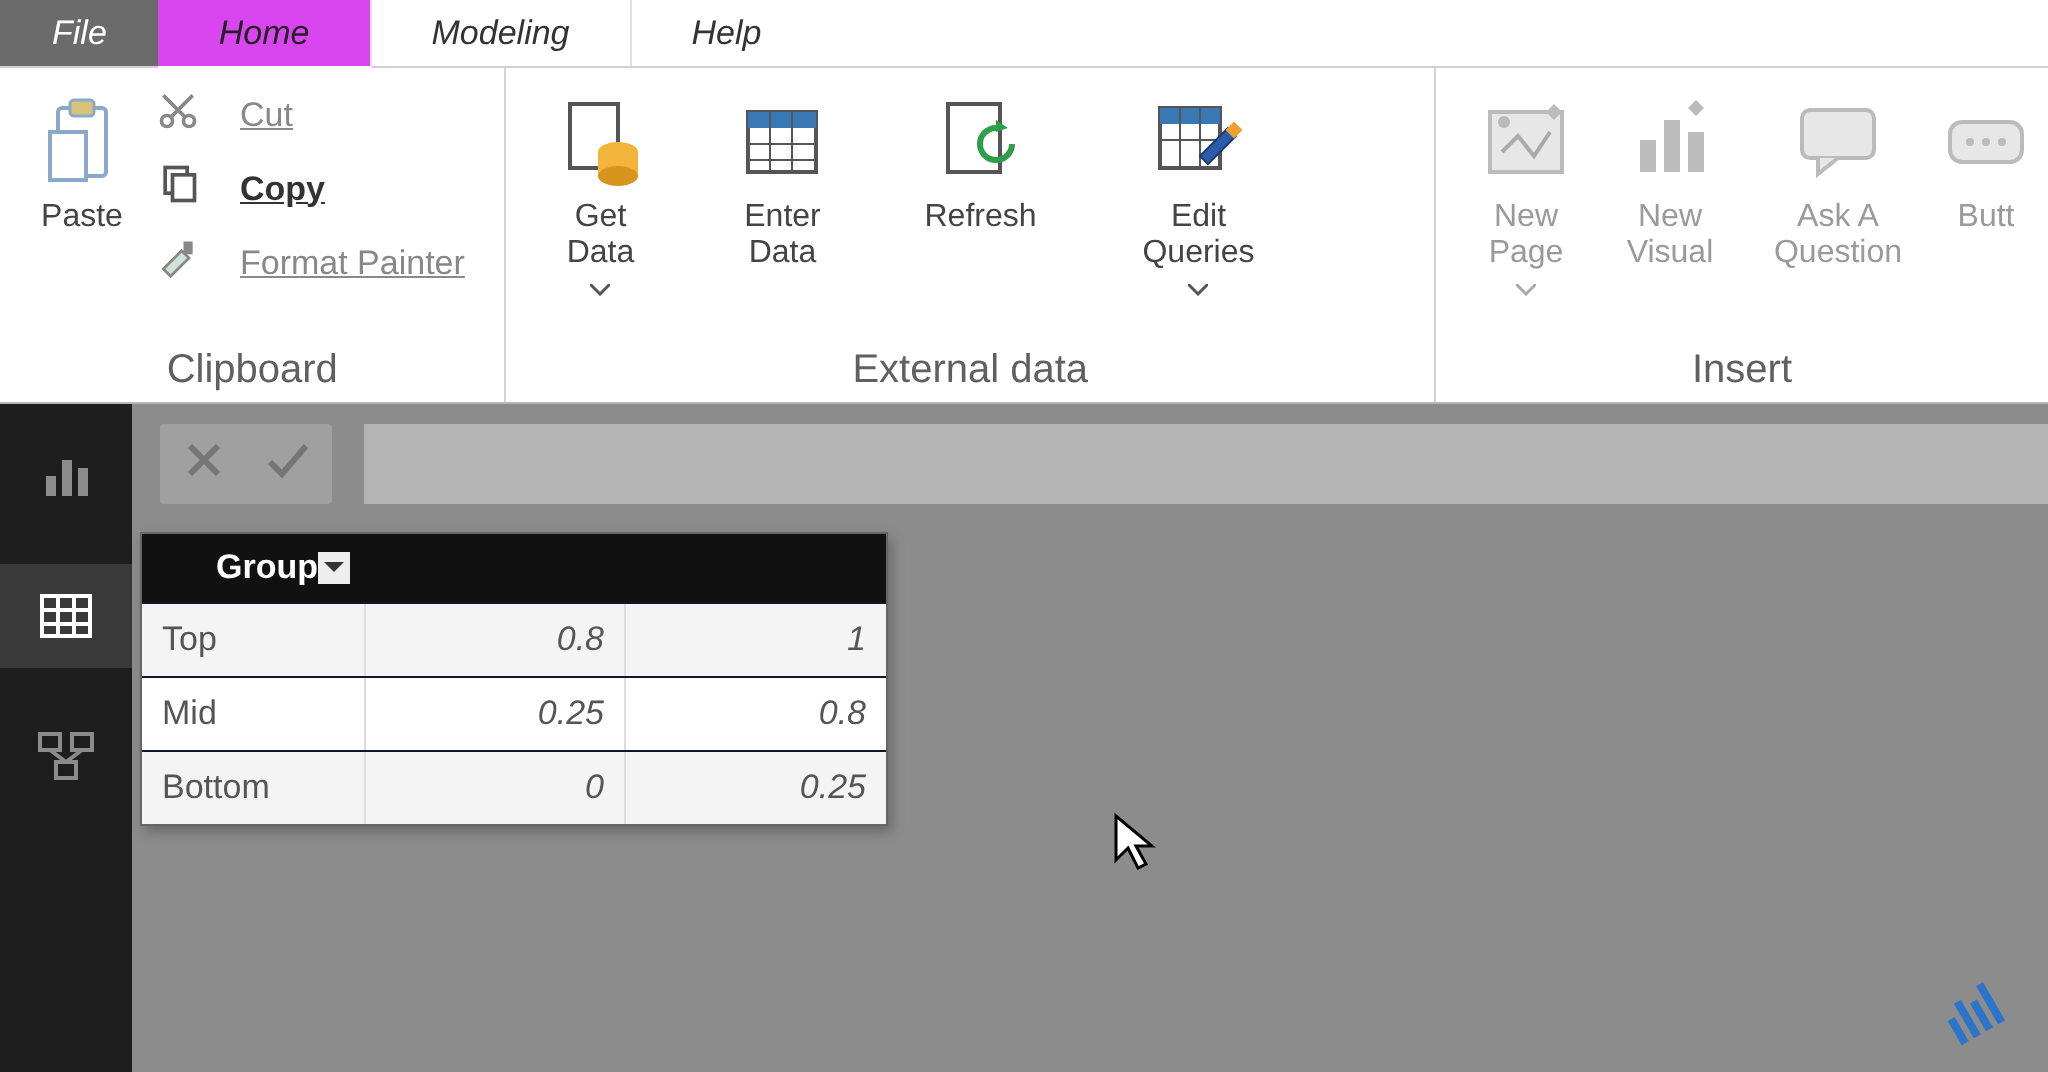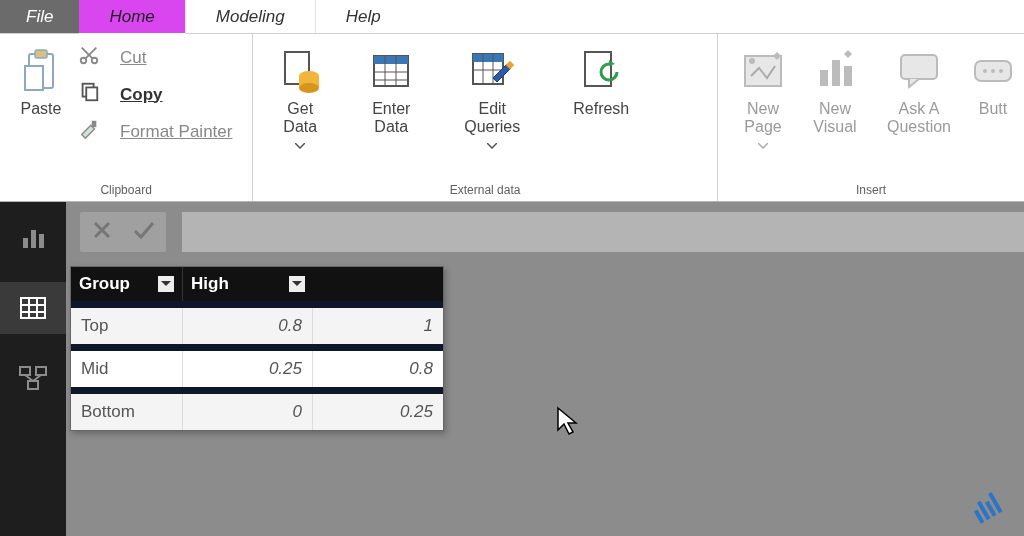--- a/index.html
+++ b/index.html
@@ -7,21 +7,21 @@
 
   
   .menubar { display: flex; height: 34px; background: #fff; border-bottom: 1px solid #d0d0d0; }
   .menu-tab { display: flex; align-items: center; justify-content: center; font-size: 17px; color: #333; cursor: pointer; border-right: 1px solid #e0e0e0; padding: 0 30px; font-style: italic; }
   .menu-tab.file { background: #6b6b6b; color: #fff; padding: 0 26px; border: none; }
   .menu-tab.active { background: #d946ef; color: #222; border-bottom: 1px solid #fff; margin-bottom:-1px; }
 
   
   .ribbon { display: flex; height: 168px; border-bottom: 1px solid #b5b5b5; background: #fff; }
   .ribbon-group { display:flex; flex-direction:column; justify-content:space-between; border-right:1px solid #d3d3d3; padding: 6px 10px 2px 10px; }
-  .ribbon-group-label { text-align:center; font-size:12px; color:#606060; padding:4px 0 2px 0; }
+  .ribbon-group-label { text-align:center; font-size:20px; color:#606060; padding:4px 0 2px 0; }
   .group-body { display:flex; align-items:flex-start; gap:6px; flex:1; }
 
   
   .big-btn { display:flex; flex-direction:column; align-items:center; justify-content:flex-start; width:62px; padding-top:6px; cursor:pointer; }
   .big-btn .icon-wrap { width:50px; height:50px; display:flex; align-items:center; justify-content:center; }
   .big-btn .lbl { font-size:16px; color:#444; text-align:center; line-height:1.15; margin-top:4px; }
   .small-btn-col { display:flex; flex-direction:column; gap:10px; padding-top:4px; }
   .small-btn { display:flex; align-items:center; gap:20px; cursor:pointer; font-size:17px; color:#333; white-space:nowrap;text-decoration:underline; }
   .small-btn.dim { color:#888; }
 
@@ -37,27 +37,27 @@
   
   .formula-bar { position:absolute; top:10px; left:14px; right:0; height:40px; display:flex; align-items:center; gap:16px; }
   .fb-icons { display:flex; align-items:center; gap:18px; width:86px; height:40px; background:#a0a0a0; justify-content:center; border-radius:2px; }
   .fb-icons svg { opacity:0.55; }
   .fb-input { flex:1; height:40px; background:#b4b4b4; }
 
   
   .data-table { position:absolute; top:64px; left:4px; border:1px solid #666; background:#fff; box-shadow: 2px 3px 6px rgba(0,0,0,0.25); }
   .dt-head { display:flex; background:#111; color:#fff; font-weight:bold; font-size:17px; }
   .dt-h { display:flex; align-items:center; justify-content:space-between; padding:7px 8px; border-right:1px solid #333; }
-  .dt-row { display:flex; border-top:7px solid #0f172a; }
+  .dt-row { display:flex; border-top:1px solid #0f172a; }
   .dt-row:nth-child(odd){ background:#f4f4f4; }
   .dt-row:nth-child(even){ background:#fff; }
   .dt-cell { padding:8px 10px; font-size:17px; color:#555; border-right:1px solid #ddd; font-style:italic; }
   .dt-cell.nam { font-style:normal; }
   .dt-cell:last-child, .dt-h:last-child { border-right:none; }
-  .col-g { width:112px; }
+  .col-g { width:112px;justify-content:flex-end; }
   .col-l { width:130px; text-align:right; }
   .col-h { width:130px; text-align:right; }
 
   .filter-icon { width:16px; height:16px; background:#eee; display:inline-flex; align-items:center; justify-content:center; }
 
   
   .cursor-arrow { position:absolute; top:406px; left:556px; }
 
   .logo { position:absolute; bottom:6px; right:14px; }
 </style>
@@ -145,47 +145,47 @@
               <rect x="4" y="6" width="34" height="8" fill="#3a78b5"></rect>
               <line x1="4" y1="22" x2="38" y2="22" stroke="#555"></line>
               <line x1="4" y1="30" x2="38" y2="30" stroke="#555"></line>
               <line x1="15" y1="6" x2="15" y2="36" stroke="#555"></line>
               <line x1="26" y1="6" x2="26" y2="36" stroke="#555"></line>
             </svg>
           </span>
         <span class="lbl" style="white-space:pre-line">Enter
 Data</span>
       </div>
+      <div class="big-btn" style="width:78px">
+        <span class="icon-wrap">
+            <svg width="44" height="46">
+              <rect x="6" y="4" width="26" height="34" fill="#fff" stroke="#555" stroke-width="2"></rect>
+              <path d="M38 24 A8 8 0 1 1 30 16" fill="none" stroke="#2e9e4a" stroke-width="3"></path>
+              <path d="M30 12 L30 18 L36 16 Z" fill="#2e9e4a"></path>
+            </svg>
+          </span>
+        <span class="lbl">Refresh</span>
+      </div>
       <div class="big-btn" style="width:82px">
         <span class="icon-wrap">
             <svg width="46" height="46">
               <rect x="4" y="6" width="30" height="30" fill="#fff" stroke="#555" stroke-width="2"></rect>
               <rect x="4" y="6" width="30" height="8" fill="#3a78b5"></rect>
               <line x1="4" y1="22" x2="34" y2="22" stroke="#555"></line>
               <line x1="14" y1="6" x2="14" y2="36" stroke="#555"></line>
               <line x1="24" y1="6" x2="24" y2="36" stroke="#555"></line>
               <path d="M28 34 L42 20 L38 16 L24 30 Z" fill="#2a5caa" stroke="#1b3c72"></path>
               <rect x="38" y="14" width="6" height="6" fill="#f0a030" transform="rotate(45 41 17)"></rect>
             </svg>
           </span>
         <span class="lbl" style="white-space:pre-line">Edit
 Queries</span>
         <span style="margin-top:-2px"><svg width="10" height="6">
               <path d="M0 0 L5 5 L10 0" stroke="#555" fill="none" stroke-width="1.5"></path>
             </svg></span>
-      </div>
-      <div class="big-btn" style="width:78px">
-        <span class="icon-wrap">
-            <svg width="44" height="46">
-              <rect x="6" y="4" width="26" height="34" fill="#fff" stroke="#555" stroke-width="2"></rect>
-              <path d="M38 24 A8 8 0 1 1 30 16" fill="none" stroke="#2e9e4a" stroke-width="3"></path>
-              <path d="M30 12 L30 18 L36 16 Z" fill="#2e9e4a"></path>
-            </svg>
-          </span>
-        <span class="lbl">Refresh</span>
       </div>
     </div>
     <div class="ribbon-group-label">External data</div>
   </div>
 
   <div class="ribbon-group insert-dim" style="flex:1; border-right:none">
     <div class="group-body" style="gap:10px; padding-left:4px">
       <div class="big-btn">
         <span class="icon-wrap">
             <svg width="44" height="42">
@@ -283,28 +283,20 @@
     <div class="data-table">
       <div class="dt-head">
         <div class="dt-h col-g">
             <span>Group</span>
             <span class="filter-icon">
               <svg width="10" height="6">
                 <path d="M0 0 L5 5 L10 0" fill="#333"></path>
               </svg>
             </span>
           </div>
-        <div class="dt-h col-h">
-            <span>High</span>
-            <span class="filter-icon">
-              <svg width="10" height="6">
-                <path d="M0 0 L5 5 L10 0" fill="#333"></path>
-              </svg>
-            </span>
-          </div>
       </div>
       <div>
         <div class="dt-row">
           <div class="dt-cell nam col-g">Top</div>
           <div class="dt-cell col-l">0.8</div>
           <div class="dt-cell col-h">1</div>
         </div>
         <div class="dt-row">
           <div class="dt-cell nam col-g">Mid</div>
           <div class="dt-cell col-l">0.25</div>

